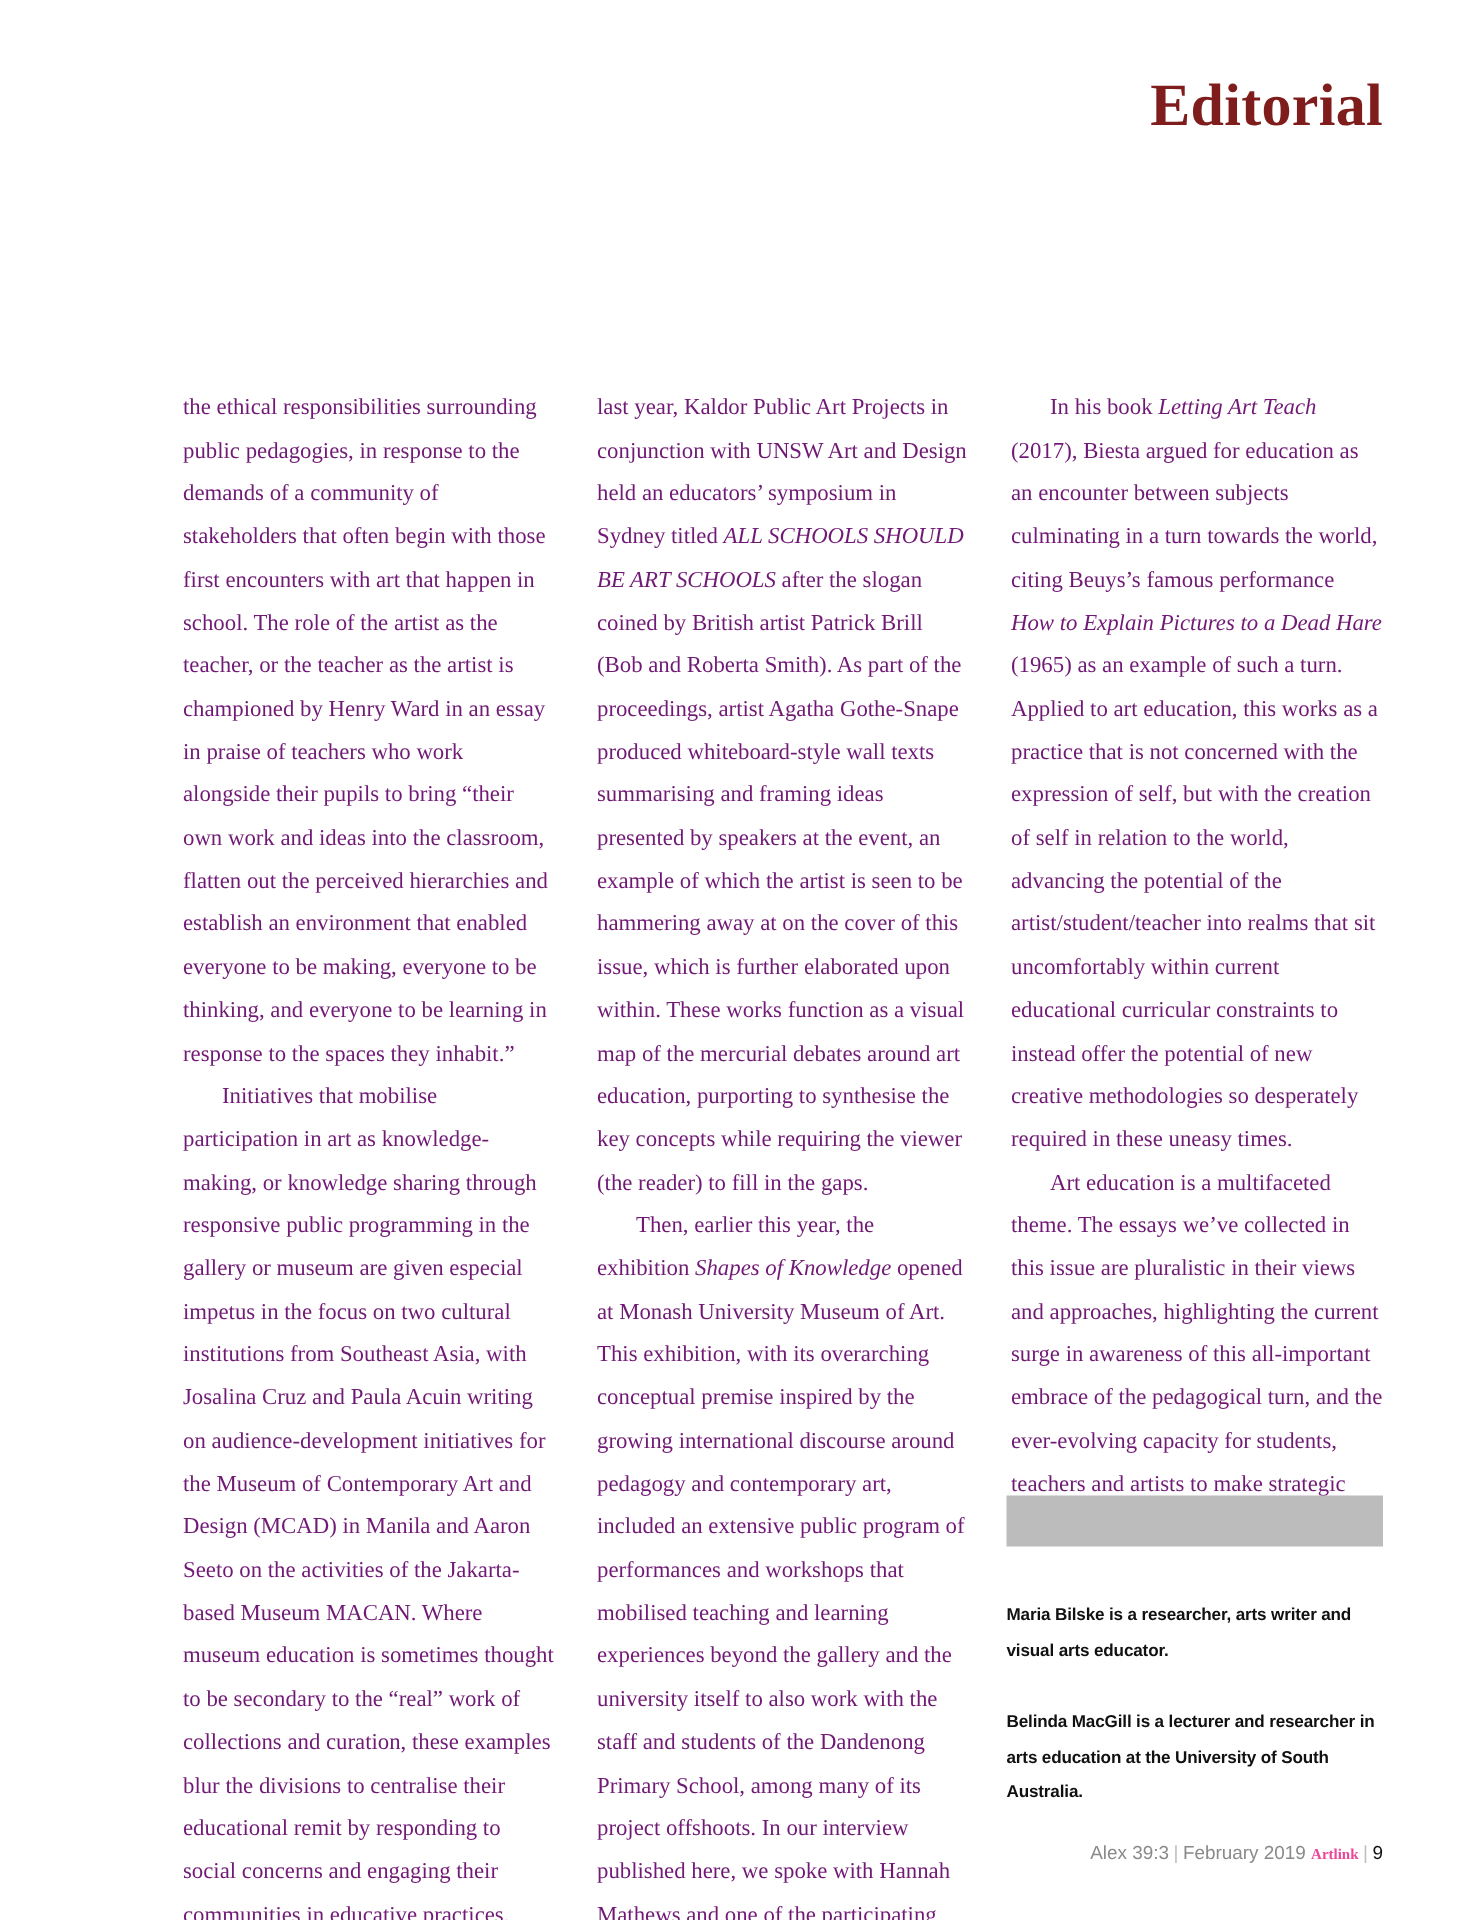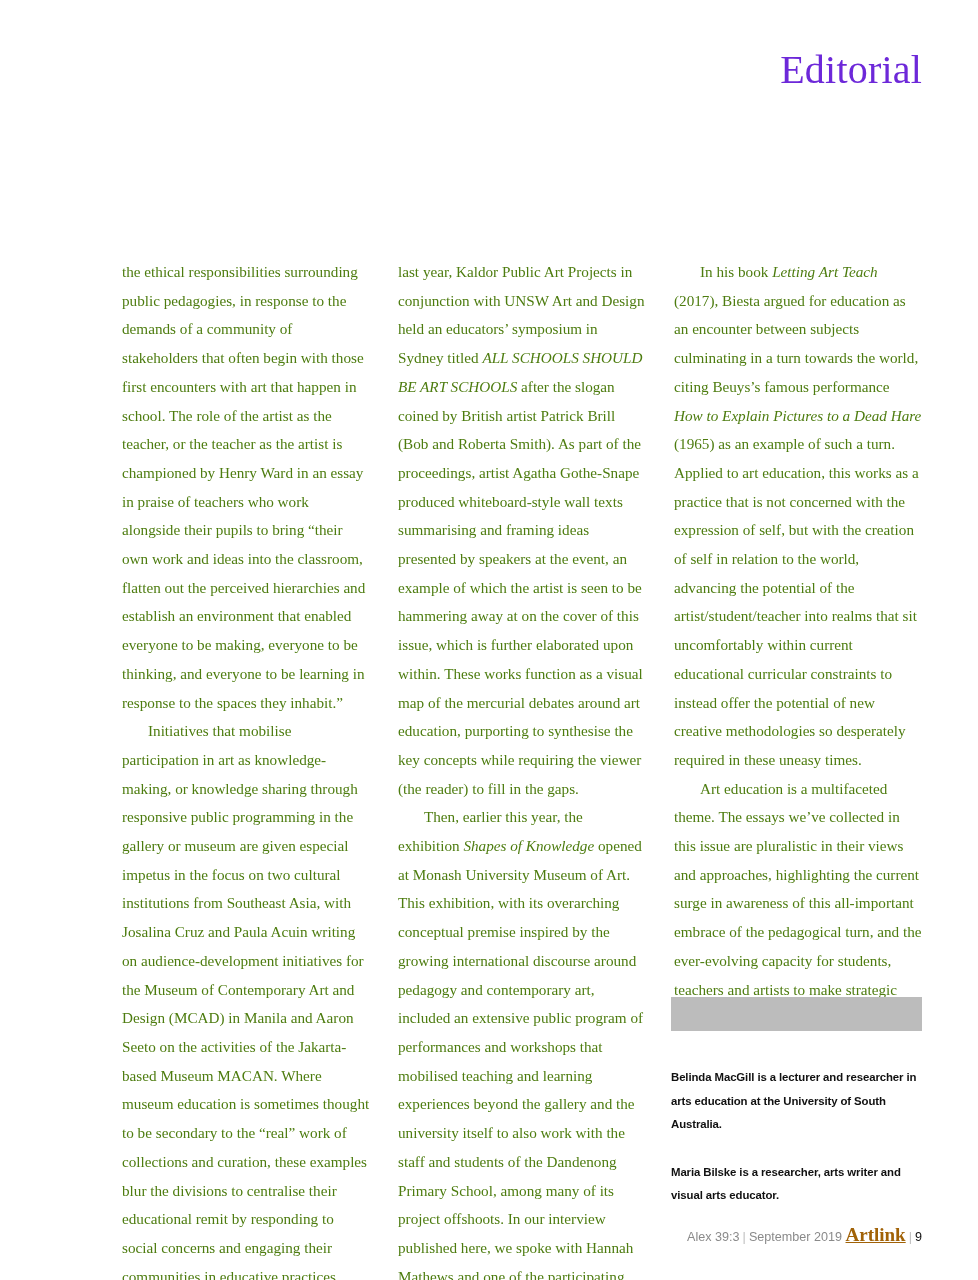--- a/index.html
+++ b/index.html
@@ -19,22 +19,22 @@
   
   .masthead {
     position: absolute;
     top: 44px;
     left: 0;
     width: 922px;
     text-align: right;
     font-family: "Liberation Serif", serif;
     font-size: 40px;
     line-height: 52px;
-    font-weight: 400;
-    color: #6d28d9;
+    font-weight: 700;
+    color: #7f1d1d;
     letter-spacing: 0.2px;
   }
 
   
   .columns {
     position: absolute;
     top: 258px;
     left: 122px;
     width: 800px;
     display: flex;
@@ -44,21 +44,21 @@
   }
   .column {
     width: 248px;
     flex: 0 0 248px;
   }
   .column p {
     margin: 0;
     font-family: "Liberation Serif", serif;
     font-size: 15.2px;
     line-height: 28.7px;
-    color: #4d7c0f;
+    color: #701a75;
     text-align: left;
     hyphens: none;
   }
   .column p.indent {
     text-indent: 26px;
   }
   .column p i, .column p em {
     font-style: italic;
   }
 
@@ -100,23 +100,22 @@
     font-family: "Liberation Sans", sans-serif;
     font-size: 12.6px;
     line-height: 18px;
     color: #8a8a8a;
     white-space: nowrap;
   }
   .footer .sep { color: #bdbdbd; padding: 0 3px; }
   .footer .brand {
     font-family: "Liberation Serif", serif;
     font-weight: bold;
-    font-size: 19px;
-    color: #a16207;
-    text-decoration: underline;
+    font-size: 10px;
+    color: #ec4899;
   }
   .footer .pagenum { color: #111111; }
 </style>
 </head>
 <body>
 
 <div class="masthead">Editorial</div>
 
 <div class="columns">
   <div class="column">
@@ -129,20 +128,20 @@
     </div>
   <div class="column">
       <p class="indent"><span>In his book </span><em>Letting Art Teach</em><span> (2017), Biesta argued for education as an encounter between subjects culminating in a turn towards the world, citing Beuys’s famous performance </span><em>How to Explain Pictures to a Dead Hare</em><span> (1965) as an example of such a turn. Applied to art education, this works as a practice that is not concerned with the expression of self, but with the creation of self in relation to the world, advancing the potential of the artist/student/teacher into realms that sit uncomfortably within current educational curricular constraints to instead offer the potential of new creative methodologies so desperately required in these uneasy times.</span></p>
       <p class="indent"><span>Art education is a multifaceted theme. The essays we’ve collected in this issue are pluralistic in their views and approaches, highlighting the current surge in awareness of this all-important embrace of the pedagogical turn, and the ever-evolving capacity for students, teachers and artists to make strategic interventions in art as in life.</span></p>
     </div>
 </div>
 
 <div class="grey-block"></div>
 
 <div class="bios">
+    <p>Maria Bilske is a researcher, arts writer and visual arts educator.</p>
     <p>Belinda MacGill is a lecturer and researcher in arts education at the University of South Australia.</p>
-    <p>Maria Bilske is a researcher, arts writer and visual arts educator.</p>
   </div>
 
 <div class="footer">
-  <span>Alex 39:3</span><span class="sep">|</span><span>September 2019</span>
+  <span>Alex 39:3</span><span class="sep">|</span><span>February 2019</span>
   <span class="brand">Artlink</span><span class="sep">|</span><span class="pagenum">9</span>
 </div>
 
 </body></html>

